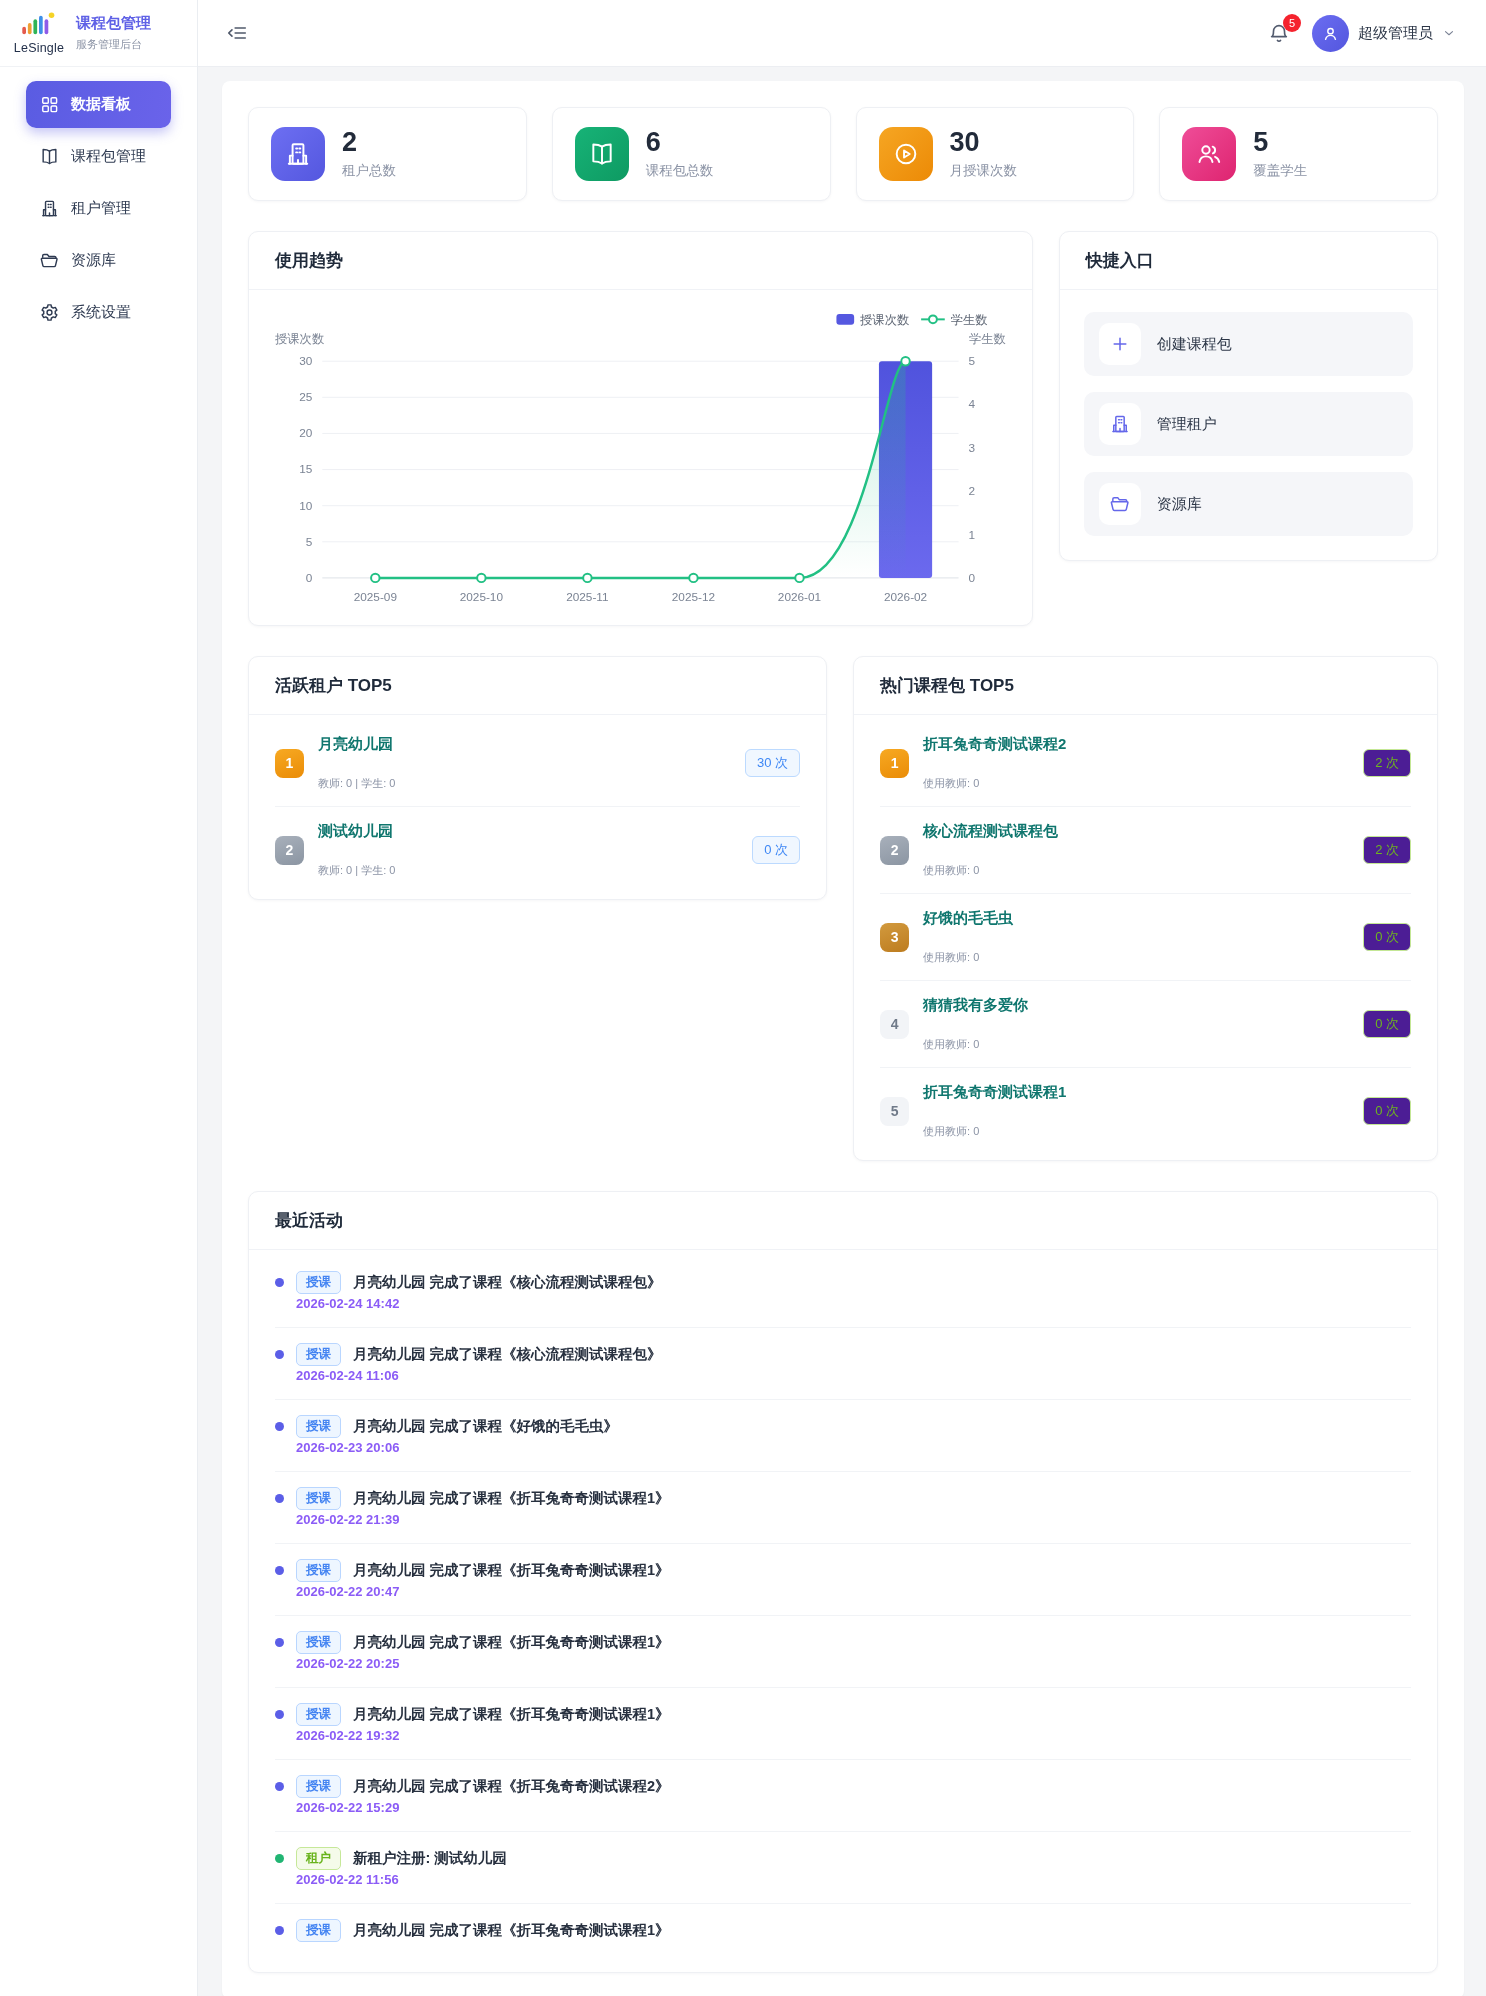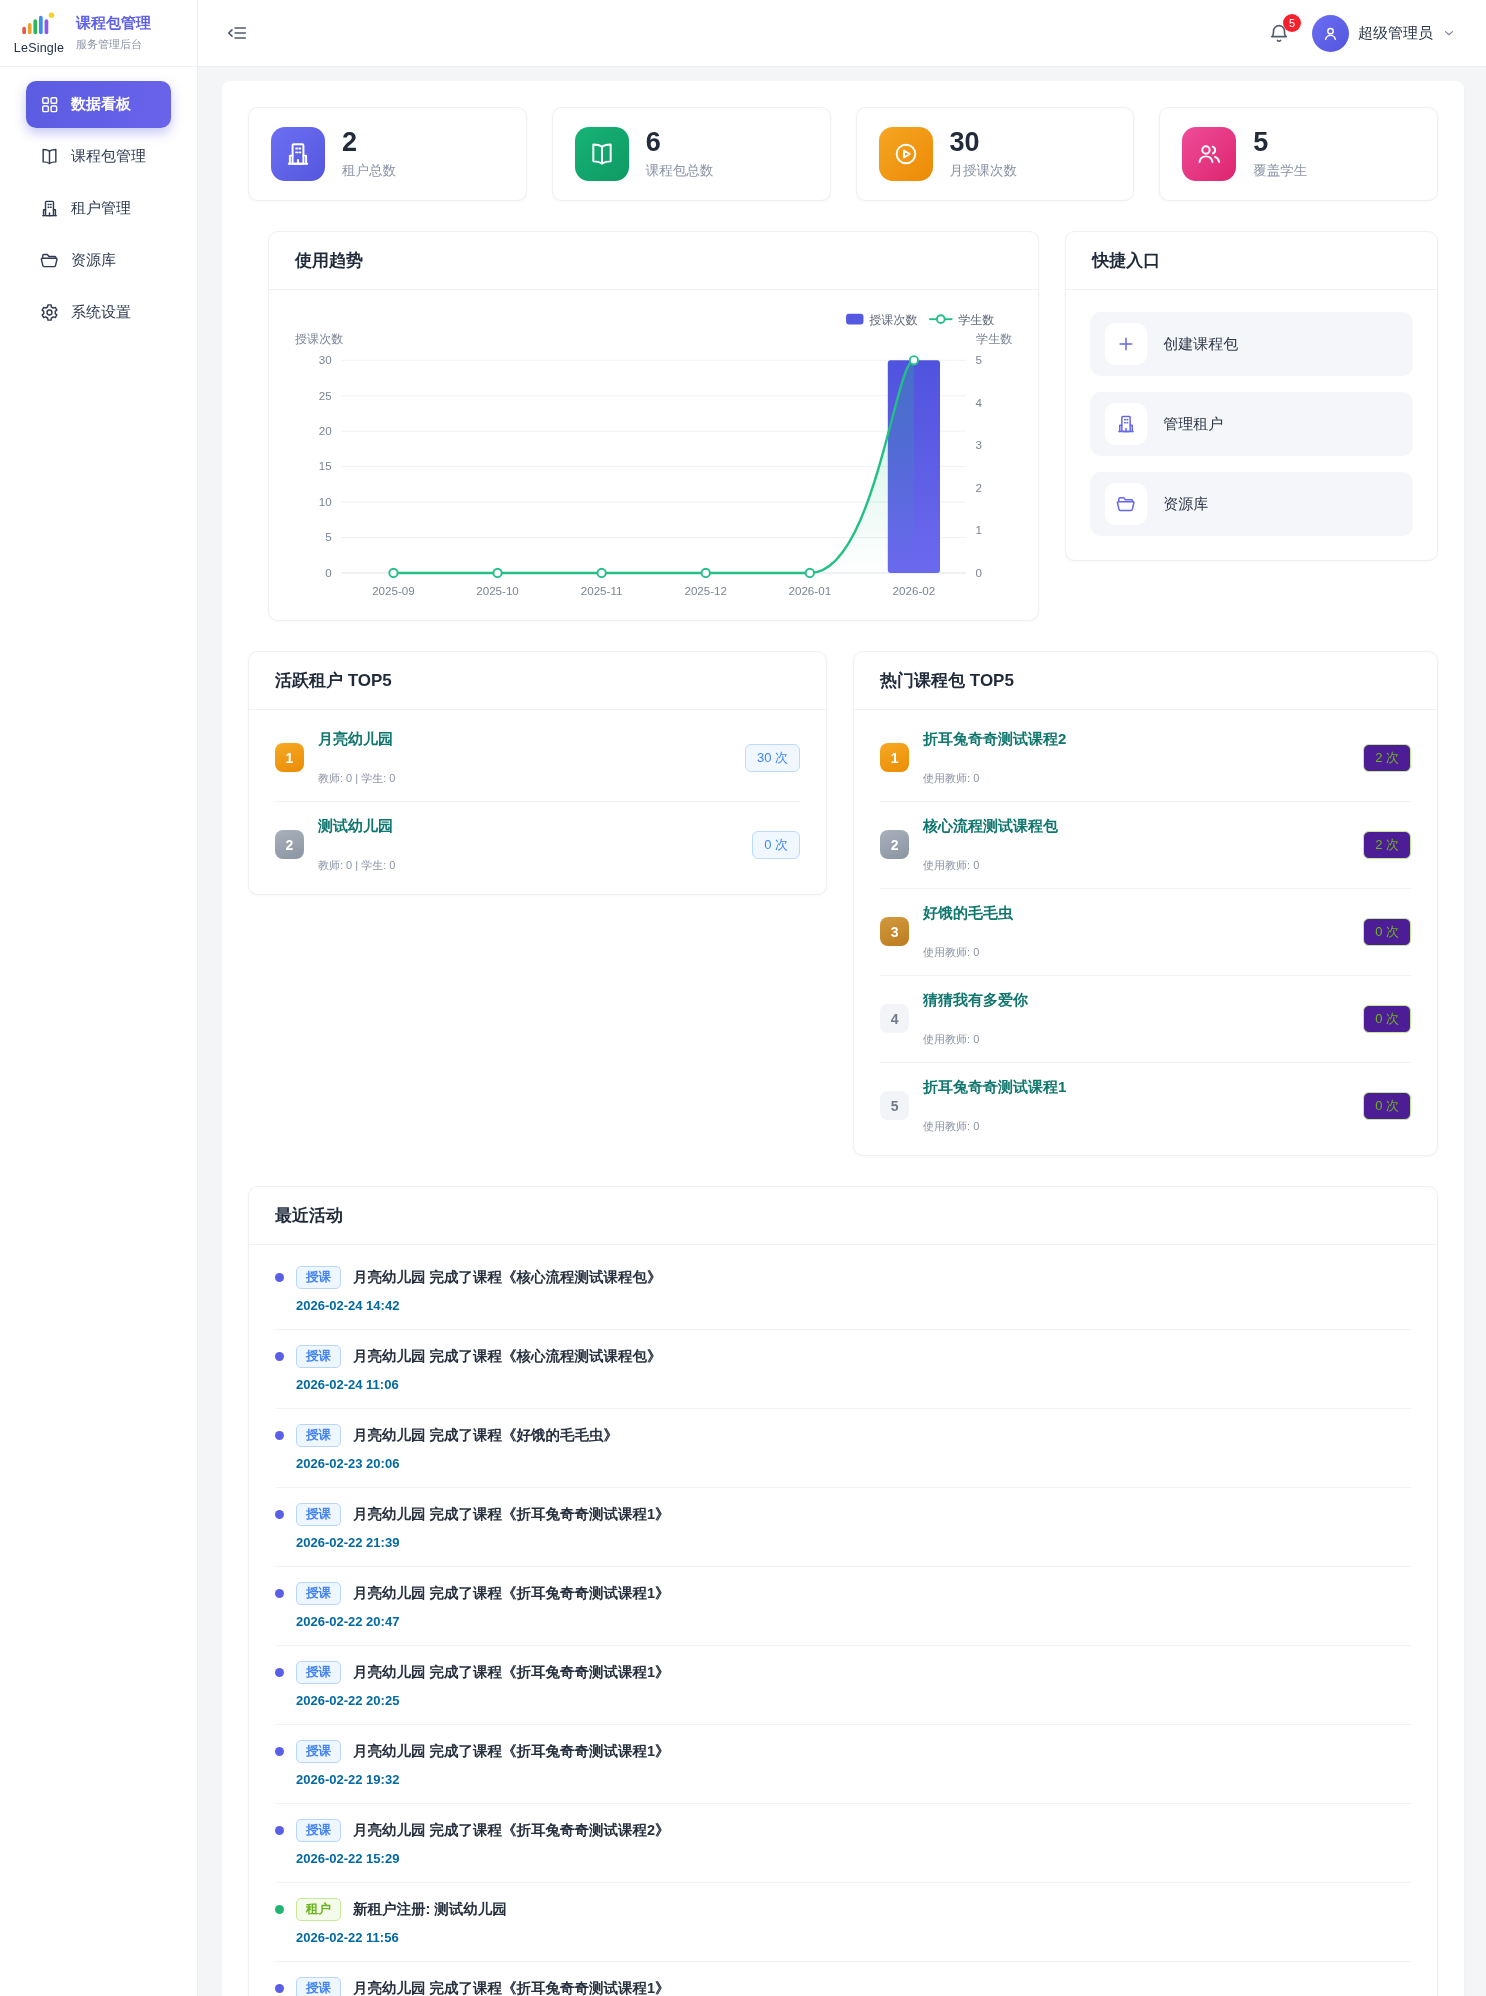--- a/index.html
+++ b/index.html
@@ -43,21 +43,21 @@
   .stats-row { display:grid; grid-template-columns:repeat(4,1fr); gap:25px; margin-bottom:30px; }
   .stat-card { border:1px solid #eef0f4; border-radius:10px; background:#fff; box-shadow:0 1px 3px rgba(16,24,40,.04); padding:19px 22px; display:flex; align-items:center; gap:17px; }
   .stat-icon { width:54px; height:54px; border-radius:14px; color:#fff; display:flex; align-items:center; justify-content:center; flex-shrink:0; }
   .stat-icon svg { width:26px; height:26px; }
   .stat-num { font-size:27px; font-weight:700; color:#222b3a; line-height:1.05; }
   .stat-label { font-size:13.5px; color:#8b93a5; margin-top:6px; }
 
   .card { border:1px solid #eef0f4; border-radius:10px; background:#fff; box-shadow:0 1px 3px rgba(16,24,40,.04); }
   .card-head { padding:17px 26px; border-bottom:1px solid #f0f2f6; font-size:17px; font-weight:700; color:#1f2a3a; }
 
-  .row-trend { display:grid; grid-template-columns:2.07fr 1fr; gap:26px; margin-bottom:30px; align-items:start;margin-left:20px; }
+  .row-trend { display:grid; grid-template-columns:2.07fr 1fr; gap:26px; margin-bottom:30px; align-items:start; }
   .chart-body { padding:20px 26px 14px; }
   svg text { font-family:"Liberation Sans","DejaVu Sans",sans-serif; }
   .c-tick { font-size:12px; fill:#7b8494; }
   .c-name { font-size:12.5px; fill:#7b8494; }
   .c-leg  { font-size:12.5px; fill:#5f6775; }
 
   .quick-body { padding:22px 24px 8px; }
   .quick-item { display:flex; align-items:center; gap:16px; height:64px; background:#f5f6f9; border-radius:10px; padding:0 15px; margin-bottom:16px; cursor:pointer; }
   .quick-icon { width:42px; height:42px; border-radius:10px; background:#fff; color:#6467ea; display:flex; align-items:center; justify-content:center; }
   .quick-icon svg { width:20px; height:20px; }
@@ -84,21 +84,21 @@
   .act-item { padding:15px 0 16px; border-bottom:1px solid #f1f3f6;font-weight:bold; }
   .act-item:last-child { border-bottom:none; }
   .act-line { display:flex; align-items:center; gap:12px; }
   .dot { width:9px; height:9px; border-radius:50%; flex-shrink:0; }
   .dot-teach { background:#5b5ee7; }
   .dot-tenant { background:#21b573; }
   .act-badge { font-size:12.5px; padding:2px 9px; border-radius:5px; border:1px solid; flex-shrink:0; }
   .badge-teach  { color:#4484f2; border-color:#b9d6ff; background:#eef6ff; }
   .badge-tenant { color:#68b31c; border-color:#c6e899; background:#f5fbea; }
   .act-text { font-size:14.5px; color:#27303f; }
-  .act-time { font-size:13px; color:#0369a1; margin:9px 0 0 21px; }
+  .act-time { font-size:13px; color:#8b5cf6; margin:2px 0 0 21px; }
 </style>
 </head>
 <body>
 
 <div class="app">
 
   <aside class="sidebar">
     <div class="logo">
       <div class="logo-left">
         <span id="brand-icon-slot"><svg viewBox="0 0 40 28" style="width:42px;height:26px">

